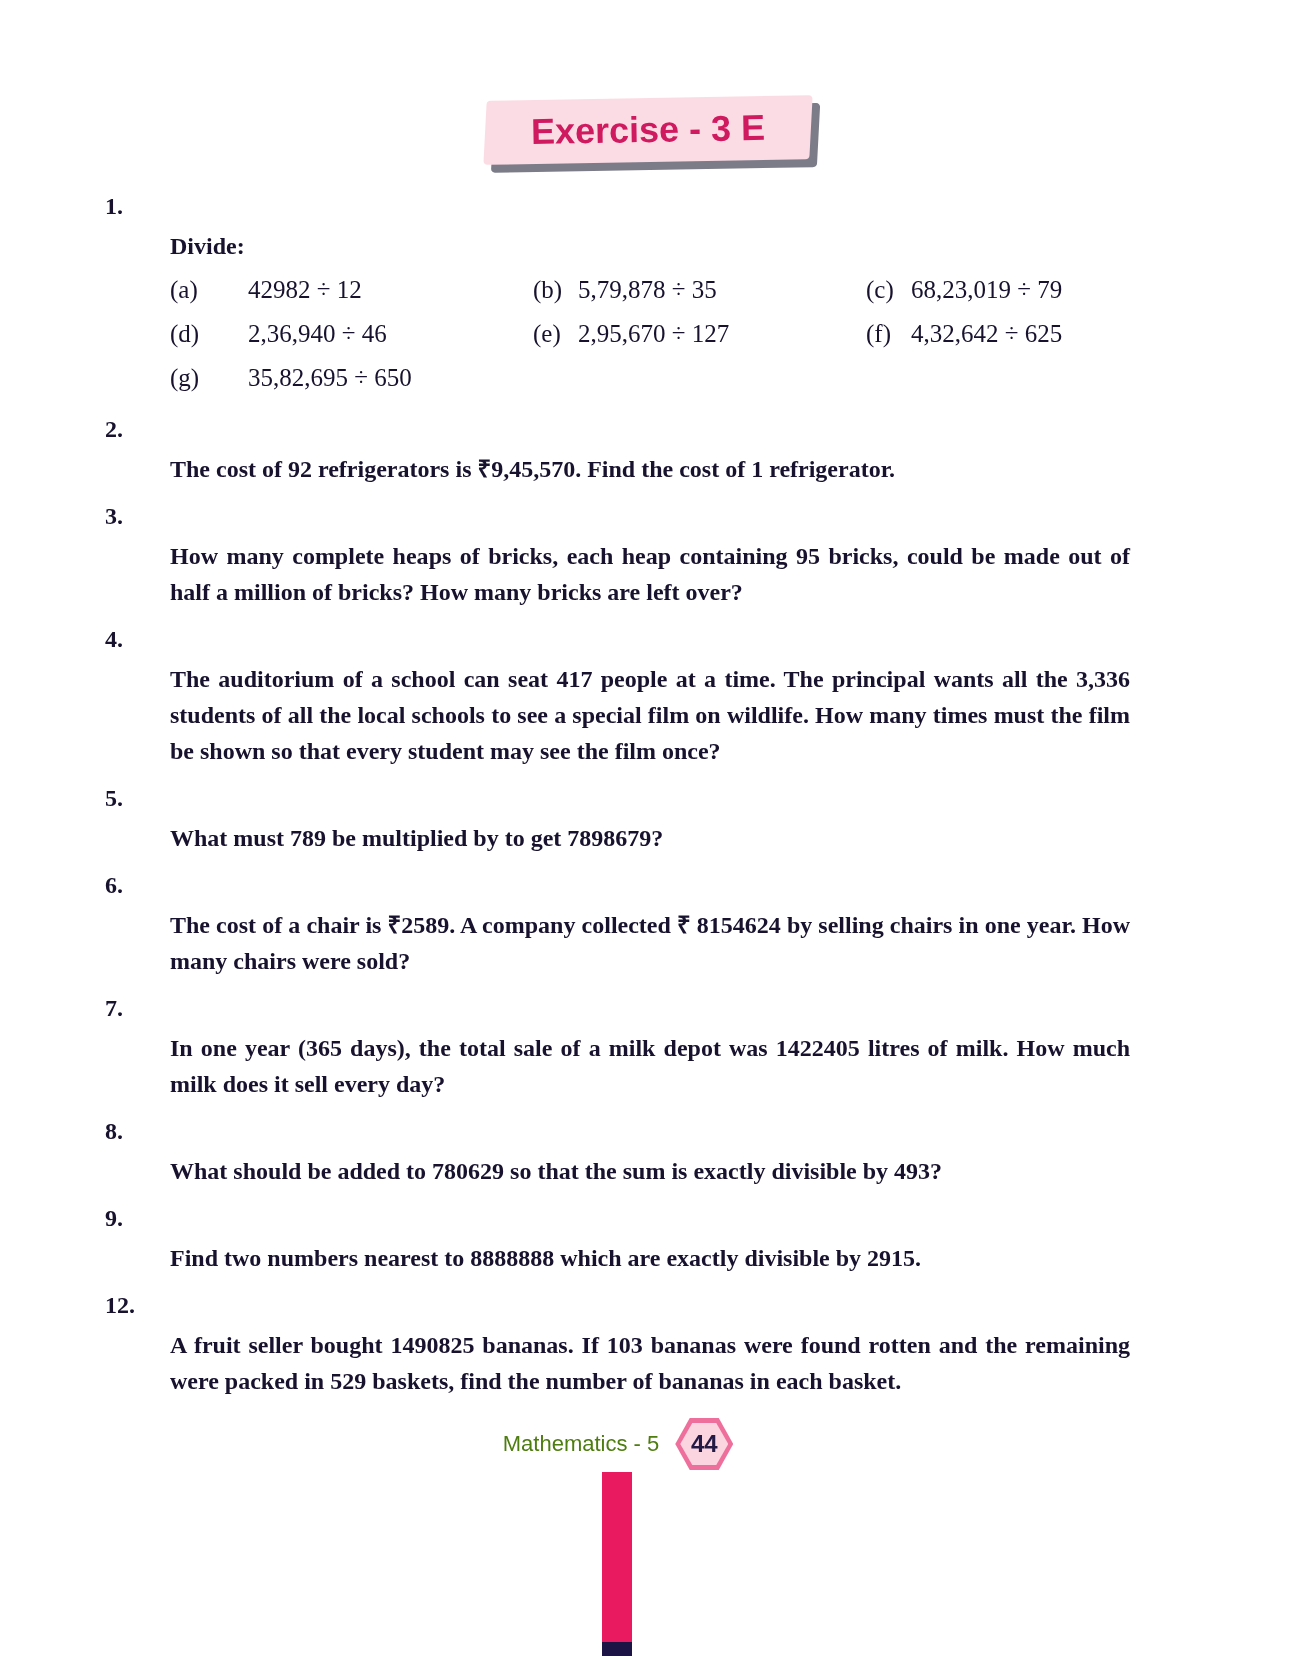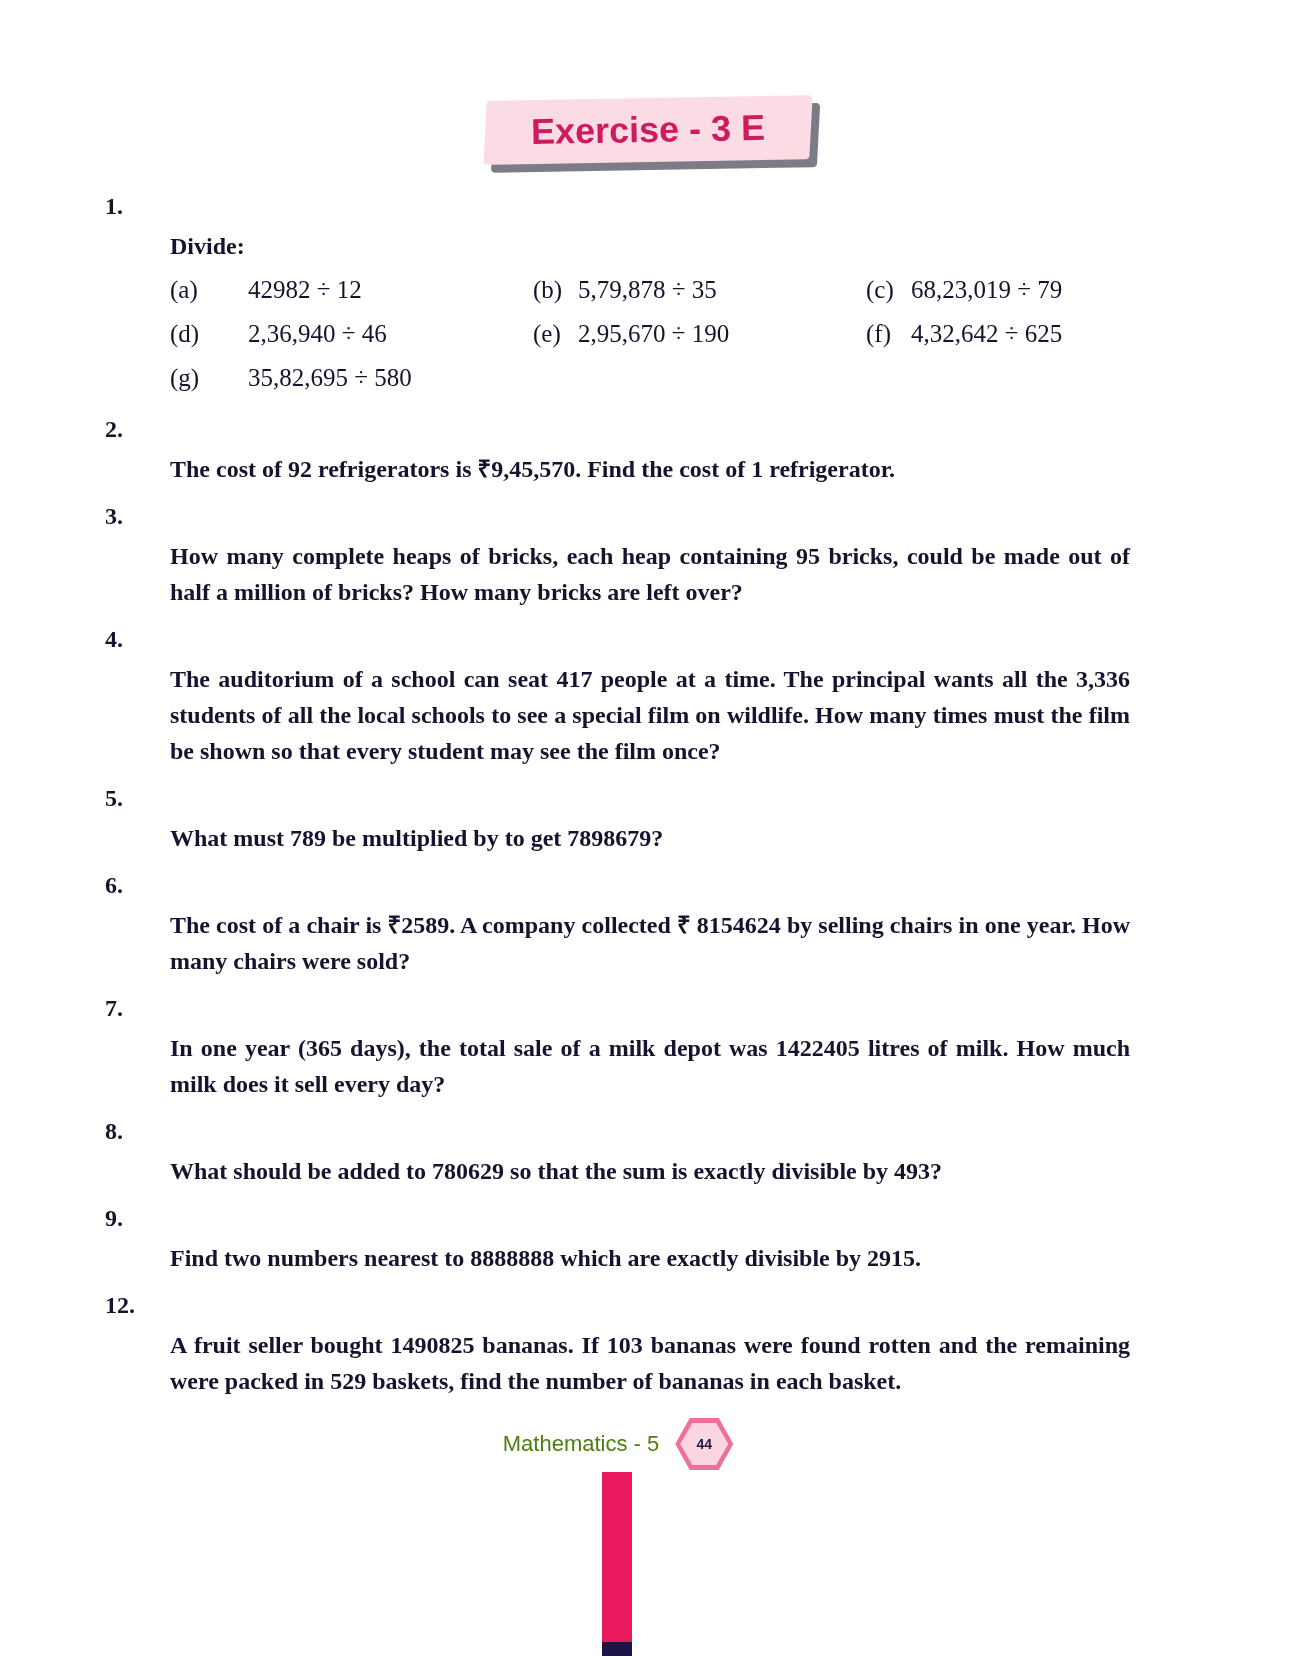--- a/index.html
+++ b/index.html
@@ -88,21 +88,21 @@
   .hex-inner {
     width: 48px;
     height: 42px;
     clip-path: polygon(25% 0, 75% 0, 100% 50%, 75% 100%, 25% 100%, 0 50%);
     background: #fbd5e0;
     display: flex;
     align-items: center;
     justify-content: center;
     font-family: "Liberation Sans", sans-serif;
     font-weight: bold;
-    font-size: 14px;
+    font-size: 24px;
     color: #231a45;
   }
   .ribbon {
     position: absolute;
     left: 602px;
     top: 1472px;
     width: 30px;
     bottom: 0;
     background: #e91a5f;
   }
@@ -144,29 +144,29 @@
           <div class="part">
             <span class="part-label">(c)</span>
             <span class="part-expr">68,23,019 ÷ 79</span>
           </div>
           <div class="part first-col">
             <span class="part-label">(d)</span>
             <span class="part-expr">2,36,940 ÷ 46</span>
           </div>
           <div class="part">
             <span class="part-label">(e)</span>
-            <span class="part-expr">2,95,670 ÷ 190</span>
+            <span class="part-expr">2,95,670 ÷ 127</span>
           </div>
           <div class="part">
             <span class="part-label">(f)</span>
             <span class="part-expr">4,32,642 ÷ 625</span>
           </div>
           <div class="part first-col">
             <span class="part-label">(g)</span>
-            <span class="part-expr">35,82,695 ÷ 580</span>
+            <span class="part-expr">35,82,695 ÷ 650</span>
           </div>
         </div>
       </div>
     </div>
 
     <div class="q">
       <div class="q-num">2.</div>
       <div class="q-body">
           <div class="q-text">The cost of 92 refrigerators is ₹9,45,570. Find the cost of 1 refrigerator.</div>
         </div>

